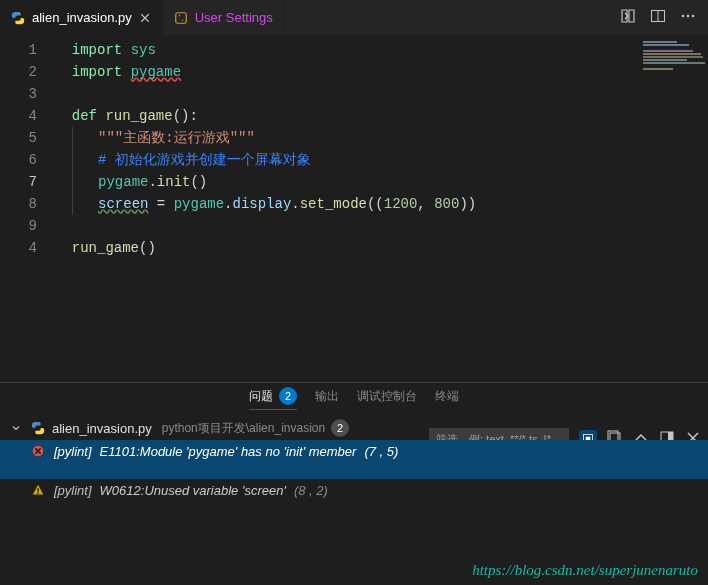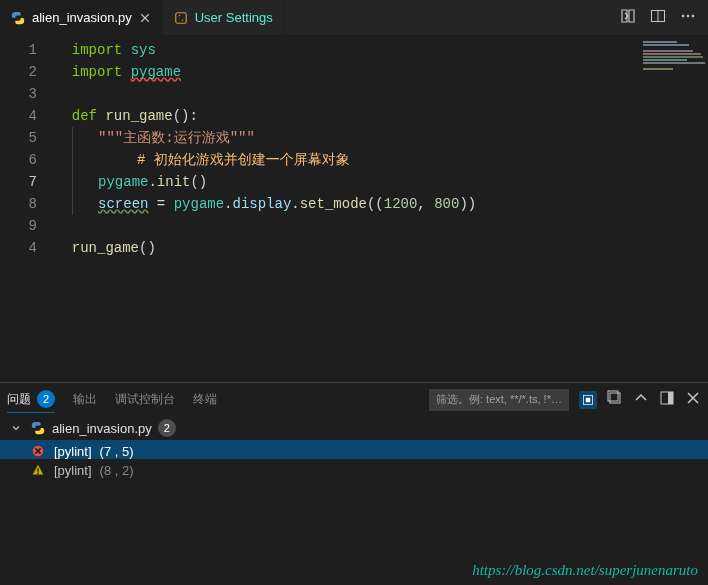--- a/index.html
+++ b/index.html
@@ -18,21 +18,21 @@
     background: #252526;
     display: flex;
     align-items: stretch;
   }
   .tab {
     display: flex;
     align-items: center;
     padding: 0 10px;
     gap: 6px;
     font-size: 13px;
-    color: #5eead4;
+    color: #d946ef;
     cursor: pointer;
     border-right: 1px solid #1e1e1e;
   }
   .tab.active {
     background: #1e1e1e;
     color: #ffffff;
   }
   .tab-close { width: 14px; height: 14px; display:flex;align-items:center;justify-content:center;color:#aaa; }
   .title-actions {
     margin-left: auto;
@@ -61,25 +61,25 @@
   .gutter div { height: 22px; line-height:22px; padding-right: 18px; }
   .gutter div.cur { color: #c6c6c6; }
   .code {
     flex: 1;
     padding-top: 4px;
     white-space: pre;
     position: relative;
   }
   .line { height: 22px; line-height: 22px; position: relative; }
   .indent-guide { border-left: 1px solid #404040; display:inline-block; height:22px; vertical-align:top; }
-  .kw { color: #84cc16; }
+  .kw { color: #86efac; }
   .mod { color: #4ec9b0; text-align: right; }
   .fn { color: #dcdcaa; text-align: right; }
   .str { color: #ce9178; }
-  .cmt { color: #fdba74; margin-left: 39px; }
+  .cmt { color: #3b82f6; }
   .num { color: #b5cea8; }
   .id { color: #9cdcfe; }
   .pn { color: #d4d4d4; }
   .squiggle-red { text-decoration: underline wavy #f14c4c; text-decoration-skip-ink: none; }
   .squiggle-grn { text-decoration: underline wavy #6a9955; text-decoration-skip-ink: none; }
   .minimap {
     position: absolute; top:0; right:0; width:70px; height:100%;
     background: #1e1e1e; border-left: 1px solid #1e1e1e;
   }
   .minimap-content { margin:6px 4px; }
@@ -93,20 +93,21 @@
     flex-direction: column;
   }
   .panel-tabs {
     height: 33px;
     display: flex;
     align-items: center;
     padding: 0 7px;
     gap: 18px;
     font-size: 12px;
     color: #8a8a8a;
+    flex-direction: column;
   }
   .panel-tab { cursor:pointer; display:flex; align-items:center; gap:6px; padding:4px 0;}
   .panel-tab.active { color:#e7e7e7; border-bottom: 1px solid #0e639c; }
   .badge {
     background:#4d4d4d; color:#fff; border-radius:10px;
     min-width:18px; height:18px; font-size:11px;
     display:inline-flex; align-items:center; justify-content:center;
     padding:0 5px;
   }
   .panel-tab.active .badge { background:#007acc; }
@@ -119,21 +120,22 @@
   .filter-ext { width:18px; height:18px; background:#094771; display:flex;align-items:center;justify-content:center; border-radius:2px;}
   .panel-actions svg { cursor:pointer; }
   .panel-body { flex:1; overflow:auto; font-size:13px; }
   .prob-file {
     display:flex; align-items:center; gap:6px;
     padding:3px 8px;
   }
   .prob-file .path { color:#8a8a8a; font-size:12px; margin-left:4px;}
   .prob-item {
     display:flex; align-items:center; gap:8px;
-    padding:3px 8px 0 30px;
+    padding:3px 8px 20px 30px;
+    font-style:italic;
   }
   .prob-item.sel { background:#094771; }
   .prob-item .src { color:#bfc0c1; }
   .prob-item.sel .src, .prob-item.sel .msg, .prob-item.sel .loc { color:#ffffff; }
   .prob-item .loc { color:#8a8a8a; }
   .ico { width:16px; height:16px; display:inline-flex; align-items:center; justify-content:center; }
   .watermark {
     position:absolute; bottom:6px; right:10px;
     color:#14b8a6; font-size:15px; font-style:italic;
     font-family: Georgia, "Times New Roman", serif;
@@ -265,41 +267,44 @@
             <path d="M4 6l4 4 4-4" fill="none" stroke="#c5c5c5" stroke-width="1.5"></path>
           </svg>
         </span>
       <span class="ico">
           <svg width="14" height="14" viewBox="0 0 16 16">
             <path d="M5 1h4c1 0 2 1 2 2v2H7c-1 0-2 1-2 2v1H3c-1 0-2-1-2-2V4c0-2 2-3 4-3z" fill="#4b8bbe"></path>
             <path d="M11 15H7c-1 0-2-1-2-2v-2h4c1 0 2-1 2-2V8h2c1 0 2 1 2 2v2c0 2-2 3-4 3z" fill="#ffd43b"></path>
           </svg>
         </span>
       <span style="color:#e0e0e0;">alien_invasion.py</span>
+      <span class="path">python项目开发\alien_invasion</span>
       <span class="badge">2</span>
     </div>
     <div id="problems-slot">
         <div class="prob-item sel">
           <span class="ico">
             <svg width="14" height="14" viewBox="0 0 16 16">
               <circle cx="8" cy="8" r="6" fill="#f14c4c"></circle>
               <path d="M5 5l6 6M11 5l-6 6" stroke="#1e1e1e" stroke-width="1.8"></path>
             </svg>
           </span>
           <span class="src">[pylint]</span>
+          <span class="msg">E1101:Module 'pygame' has no 'init' member</span>
           <span class="loc">(7 , 5)</span>
         </div>
         <div class="prob-item">
           <span class="ico">
             <svg width="14" height="14" viewBox="0 0 16 16">
               <path d="M8 2l6 11H2z" fill="#cca700"></path>
               <rect x="7.2" y="6" width="1.6" height="4" fill="#1e1e1e"></rect>
               <rect x="7.2" y="11" width="1.6" height="1.6" fill="#1e1e1e"></rect>
             </svg>
           </span>
           <span class="src">[pylint]</span>
+          <span class="msg">W0612:Unused variable 'screen'</span>
           <span class="loc">(8 , 2)</span>
         </div>
       </div>
   </div>
 </div>
 
 <div class="watermark">https://blog.csdn.net/superjunenaruto</div>
 
 </body></html>

